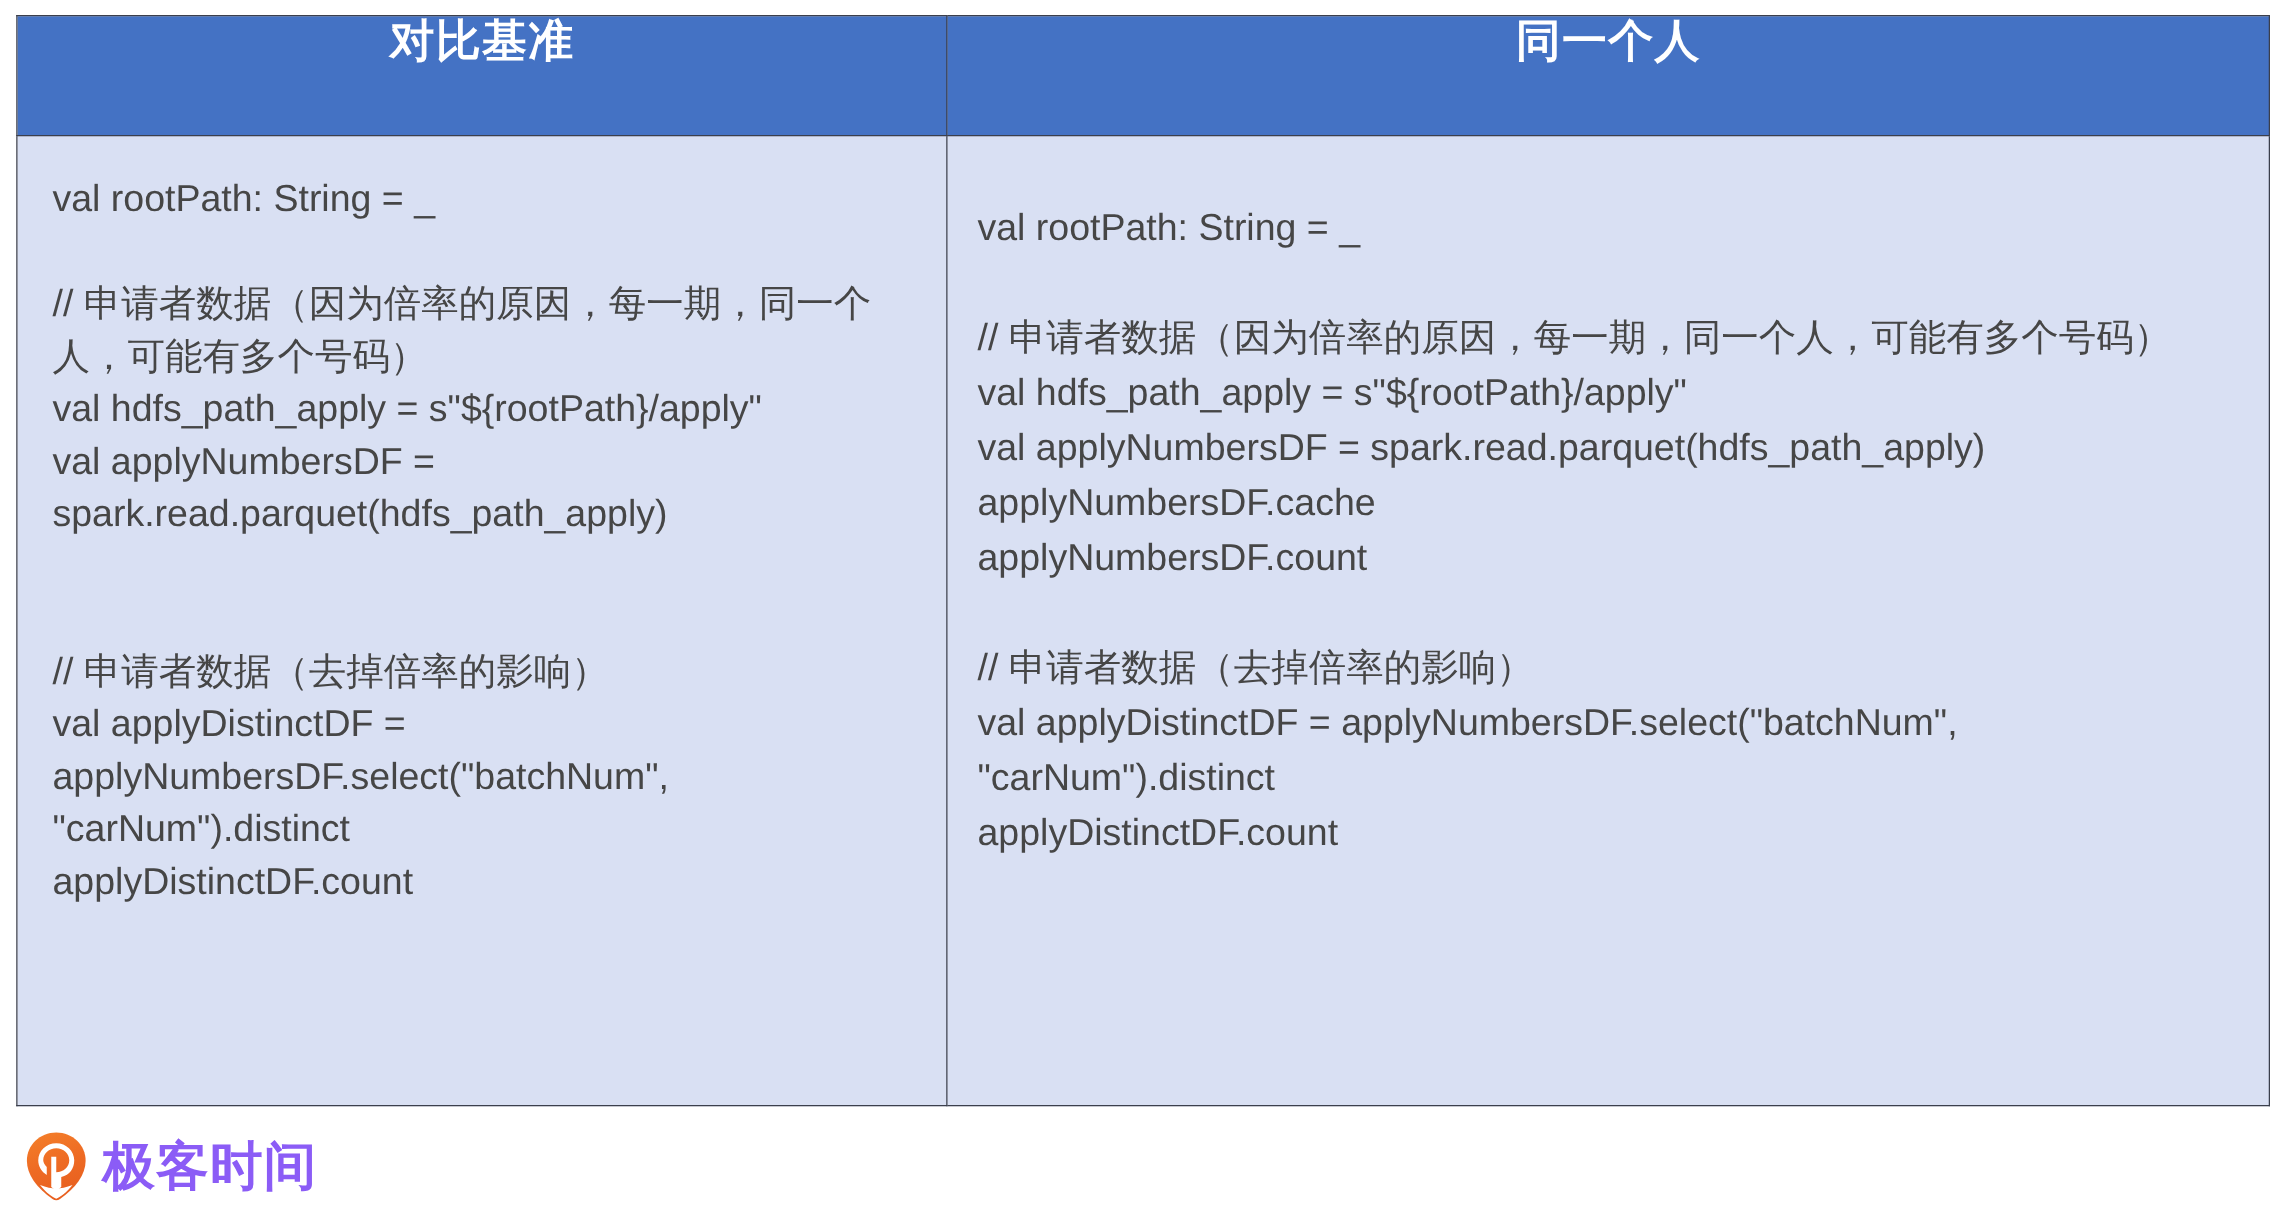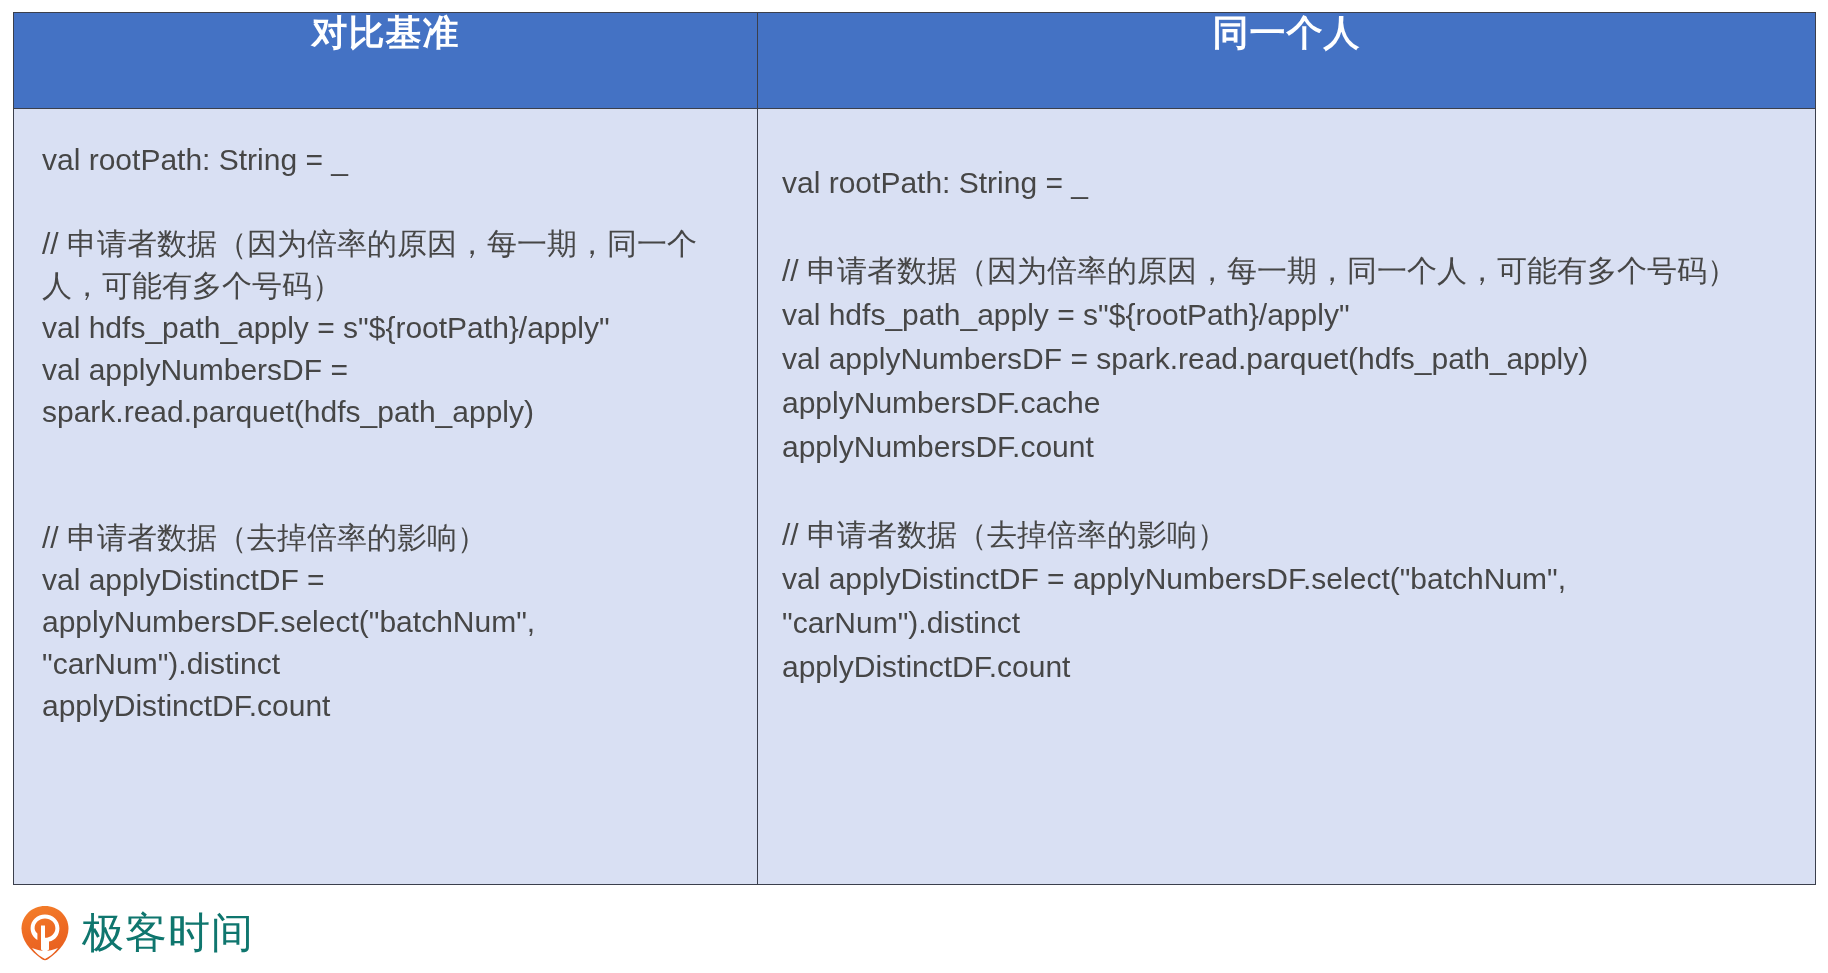--- a/index.html
+++ b/index.html
@@ -95,22 +95,22 @@
     gap: 12px;
   }
   .brand-mark {
     width: 50px;
     height: 56px;
     flex: 0 0 auto;
     display: block;
   }
   .brand-name {
     font-size: 42px;
-    font-weight: normal;
-    color: #0f766e;
+    font-weight: bold;
+    color: #8b5cf6;
     letter-spacing: 1px;
     line-height: 1;
     white-space: nowrap;
   }
 </style>
 </head>
 <body>
 
 <div class="slide">
 

